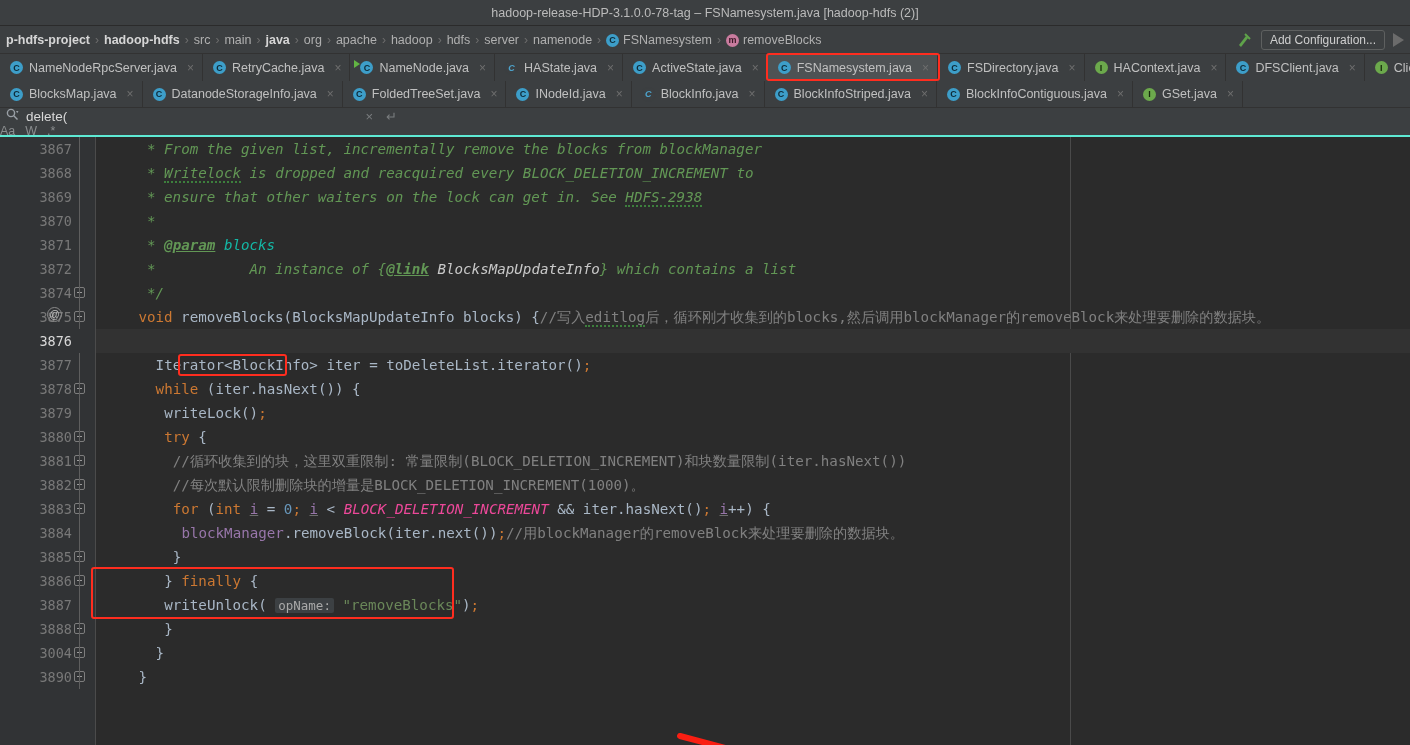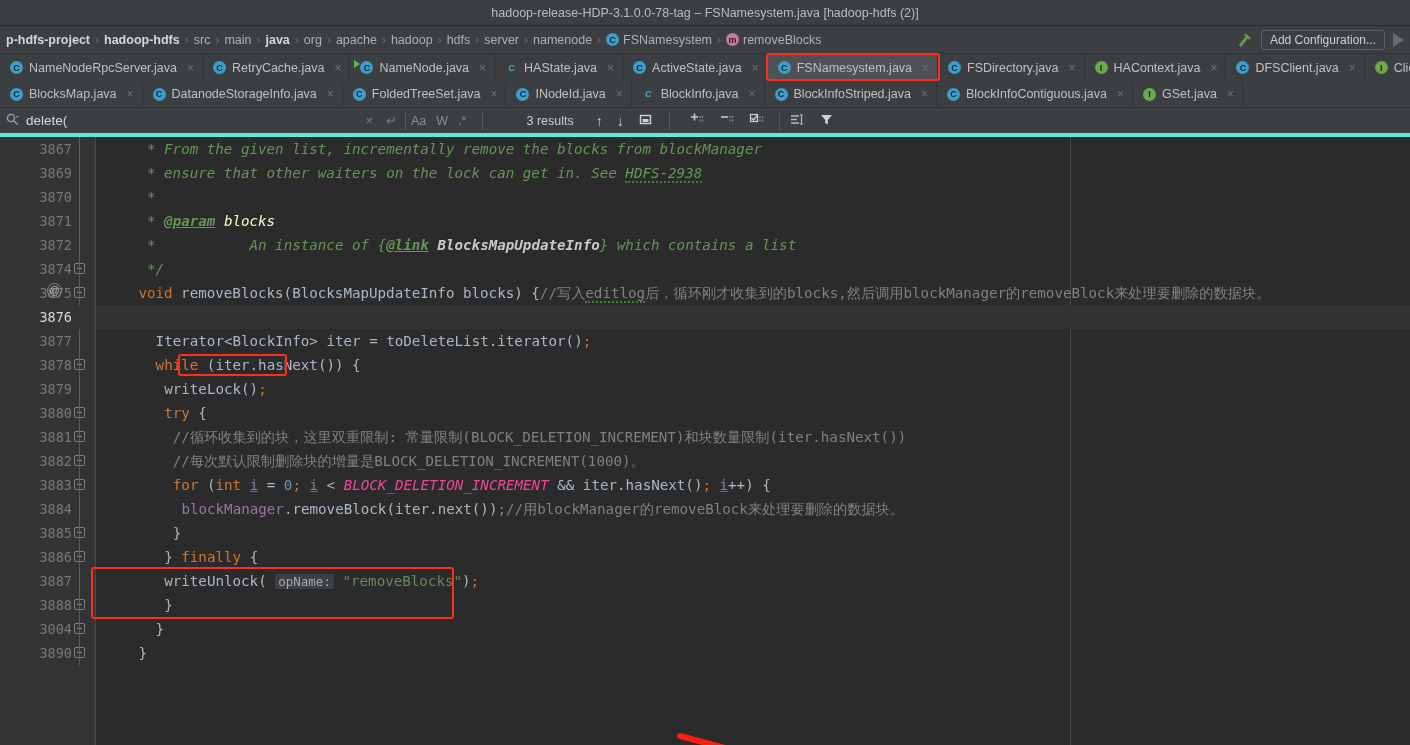--- a/index.html
+++ b/index.html
@@ -21,21 +21,21 @@
   
   .navbar {
     height:28px; background:#3c3f41;
     display:flex; align-items:center;
     padding-left:0px; position:relative;
     border-bottom:1px solid #323232;
   }
   .crumbs { display:flex; align-items:center; flex:1; overflow:hidden; padding-left:2px;}
   .crumb {
     font-size:12.5px; color:#b0b0b0; white-space:nowrap;
-    padding:0 4px; display:flex; align-items:center; gap:4px;
+    padding:0 4px; display:flex; align-items:flex-end; gap:4px;
   }
   .crumb.bold { color:#d6d6d6; font-weight:bold; }
   .sep { color:#6d6d6d; font-size:12px; padding:0 1px; }
   .cls-badge {
     width:13px;height:13px;border-radius:50%;
     display:inline-flex;align-items:center;justify-content:center;
     font-size:9px;font-weight:bold;color:#1b2b34;
   }
   .badge-c { background:#3d9ec9; color:#0d2a38; }
   .badge-m { background:#c97b9e; color:#3a1726; }
@@ -73,22 +73,22 @@
     width:13px;height:13px;border-radius:50%;flex:none;
     display:inline-flex;align-items:center;justify-content:center;
     font-size:9px;font-weight:bold;
   }
   .tb-c { background:#3d9ec9; color:#0d2a38; }
   .tb-i { background:#6ca94c; color:#16290b; }
   .tb-ca { background:#3d9ec9; color:#0d2a38; box-shadow:0 0 0 1px #3c3f41; }
 
   
   .findbar {
-    height:29px; background:#3c3f41; display:flex; align-items:center;
-    border-bottom:4px solid #5eead4; font-size:12.5px; color:#bbbbbb;
+    height:29px; background:#3c3f41; display:flex; 
+    border-bottom:2px solid #5eead4; font-size:12.5px; color:#bbbbbb;flex-direction:column;
   }
   .find-input-wrap {
     display:flex; align-items:center; gap:7px; width:400px;
     height:100%; padding-left:6px;
   }
   .find-mag { color:#9aa0a6; font-size:12px; }
   .find-text { flex:1; color:#d8d8d8; font-size:13.5px; }
   .find-icon { color:#7a7d7f; font-size:13px; padding:0 3px; }
   .find-sep { width:1px; height:18px; background:#555858; margin:0 5px; }
   .toggles { display:flex; align-items:center; gap:10px; color:#8a8d8f; font-size:12.5px; }
@@ -126,22 +126,22 @@
   .line.current::before{
     content:""; position:absolute; left:-96px; right:0; top:0; bottom:0;
     background:#323232; z-index:-1;
   }
 
   .code-text { padding-left:8px; display:inline-block; }
 
   
   .c-doc   { color:#629755; font-style:italic; }
   .c-doctagl{ color:#629755; font-style:italic; text-decoration:underline; font-weight:bold;}
-  .c-doclink{ color:#c9c9c9; font-style:italic; font-weight:bold; }
-  .c-docparam{ color:#fef9c3; font-style:italic; }
+  .c-doclink{ color:#c9c9c9; font-style:italic; font-weight:normal; }
+  .c-docparam{ color:#14b8a6; font-style:italic; }
   .c-kw    { color:#cc7832; }
   .c-txt   { color:#a9b7c6; }
   .c-str   { color:#6a8759; }
   .c-num   { color:#6897bb; }
   .c-const { color:#ec4899; font-style:italic; }
   .c-field { color:#9876aa; }
   .c-cmt   { color:#808080; }
   .c-semi  { color:#cc7832; }
   .c-param { color:#a9a9a9; background:#3c4043; border-radius:2px; padding:0 3px; font-size:12.5px;}
   .c-underline { text-decoration:underline; text-decoration-color:#6e6e6e; }
@@ -420,20 +420,21 @@
         </svg>
     </span>
   </div>
 </div>
 
 <div class="editor">
   <div class="gutter"></div>
   <div class="margin-guide"></div>
   <div class="code-area" id="code-area">
       <div class="line"><span class="ln">3867</span><span class="foldline"></span><span class="code-text" style="padding-left: 51px;"><span class="c-doc">* From the given list, incrementally remove the blocks from blockManager</span></span></div>
+      <div class="line"><span class="ln">3868</span><span class="foldline"></span><span class="code-text" style="padding-left: 51px;"><span class="c-doc">* </span><span class="c-doc squig">Writelock</span><span class="c-doc"> is dropped and reacquired every BLOCK_DELETION_INCREMENT to</span></span></div>
       <div class="line"><span class="ln">3869</span><span class="foldline"></span><span class="code-text" style="padding-left: 51px;"><span class="c-doc">* ensure that other waiters on the lock can get in. See </span><span class="c-doc squig">HDFS-2938</span></span></div>
       <div class="line"><span class="ln">3870</span><span class="foldline"></span><span class="code-text" style="padding-left: 51px;"><span class="c-doc">*</span></span></div>
       <div class="line"><span class="ln">3871</span><span class="foldline"></span><span class="code-text" style="padding-left: 51px;"><span class="c-doc">* </span><span class="c-doctagl">@param</span><span class="c-docparam"> blocks</span></span></div>
       <div class="line"><span class="ln">3872</span><span class="foldline"></span><span class="code-text" style="padding-left: 51px;"><span class="c-doc">*           An instance of {</span><span class="c-doctagl">@link</span><span class="c-doc"> </span><span class="c-doclink">BlocksMapUpdateInfo</span><span class="c-doc">} which contains a list</span></span></div>
       <div class="line"><span class="ln">3874</span><span class="fold"></span><span class="foldline"></span><span class="code-text" style="padding-left: 51px;"><span class="c-doc">*/</span></span></div>
       <div class="line"><span class="ln">3875</span><span class="at-mark">@</span><span class="fold"></span><span class="foldline"></span><span class="code-text" style="padding-left: 42.4px;"><span class="c-kw">void </span><span class="c-txt" id="tok-method">removeBlocks</span><span class="c-txt">(BlocksMapUpdateInfo blocks) {</span><span class="c-cmt">//写入</span><span class="c-cmt squig">editlog</span><span class="c-cmt">后，循环刚才收集到的blocks,然后调用blockManager的removeBlock来处理要删除的数据块。</span></span></div>
       <div class="line current"><span class="ln cur">3876</span></div>
       <div class="line"><span class="ln">3877</span><span class="foldline"></span><span class="code-text" style="padding-left: 59.6px;"><span class="c-txt">Iterator&lt;BlockInfo&gt; iter = toDeleteList.iterator()</span><span class="c-semi">;</span></span></div>
       <div class="line"><span class="ln">3878</span><span class="fold"></span><span class="foldline"></span><span class="code-text" style="padding-left: 59.6px;"><span class="c-kw">while </span><span class="c-txt">(iter.hasNext()) {</span></span></div>
       <div class="line"><span class="ln">3879</span><span class="foldline"></span><span class="code-text" style="padding-left: 68.2px;"><span class="c-txt">writeLock()</span><span class="c-semi">;</span></span></div>

